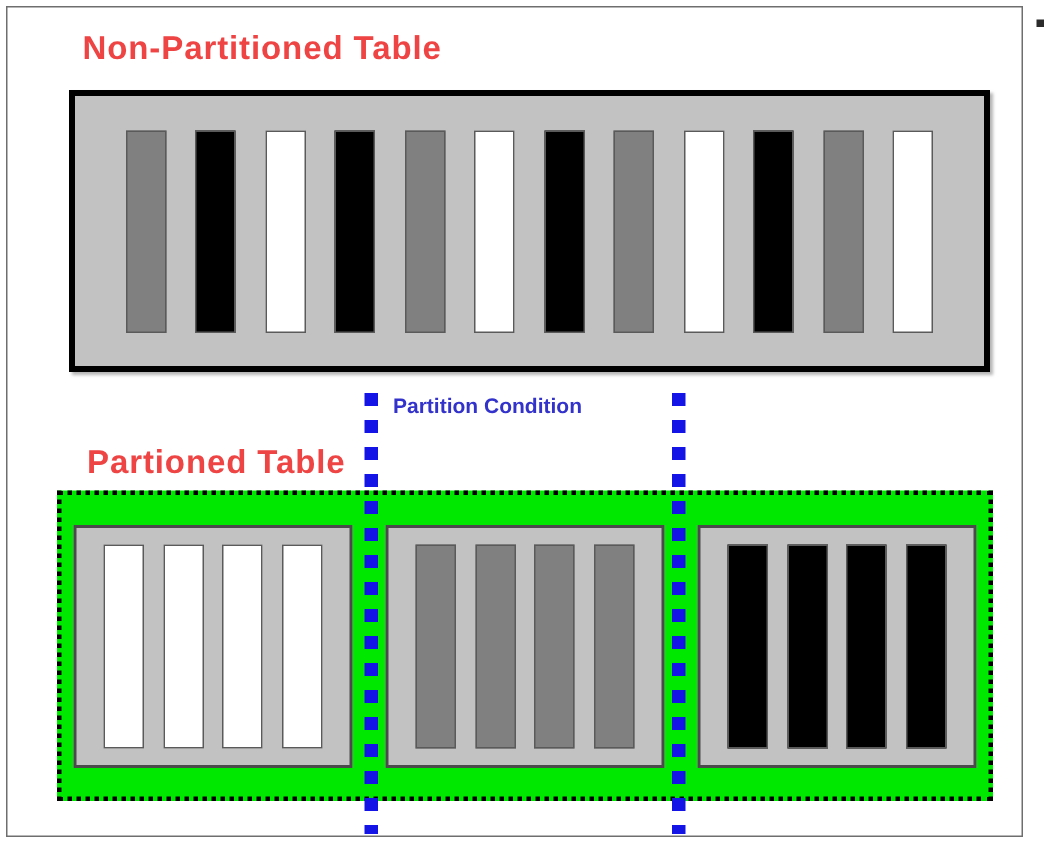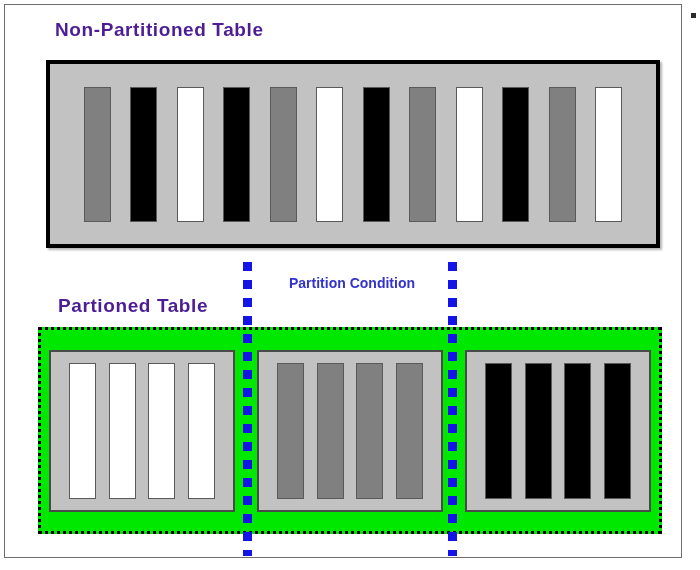--- a/index.html
+++ b/index.html
@@ -38,36 +38,35 @@
     left: 691px;
     top: 13px;
     width: 5px;
     height: 5px;
     background: #2b2b2b;
   }
 
   
   .diagram-title {
     position: absolute;
-    font-size: 19px;
+    font-size: 22px;
     font-weight: bold;
-    color: #4c1d95;
+    color: #ef4444;
     letter-spacing: 0.6px;
     white-space: nowrap;
   }
   #title-nonpart { left: 55px; top: 19px; }
   #title-part    { left: 58px; top: 295px; }
 
   
   #partition-condition {
     position: absolute;
     left: 262px;
-    top: 274px;
+    top: 261px;
     width: 180px;
-    text-align: center;
     color: #3333cc;
     font-size: 14px;
     font-weight: bold;
     line-height: 18px;
     white-space: nowrap;
   }
 
   
   #nonpart-table {
     position: absolute;

